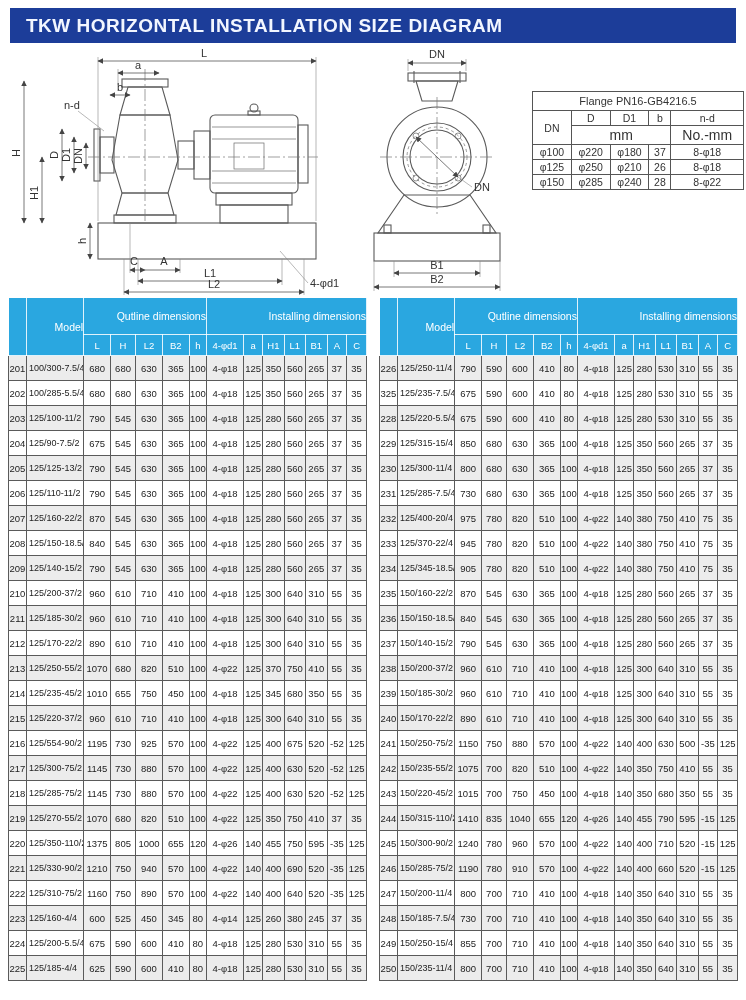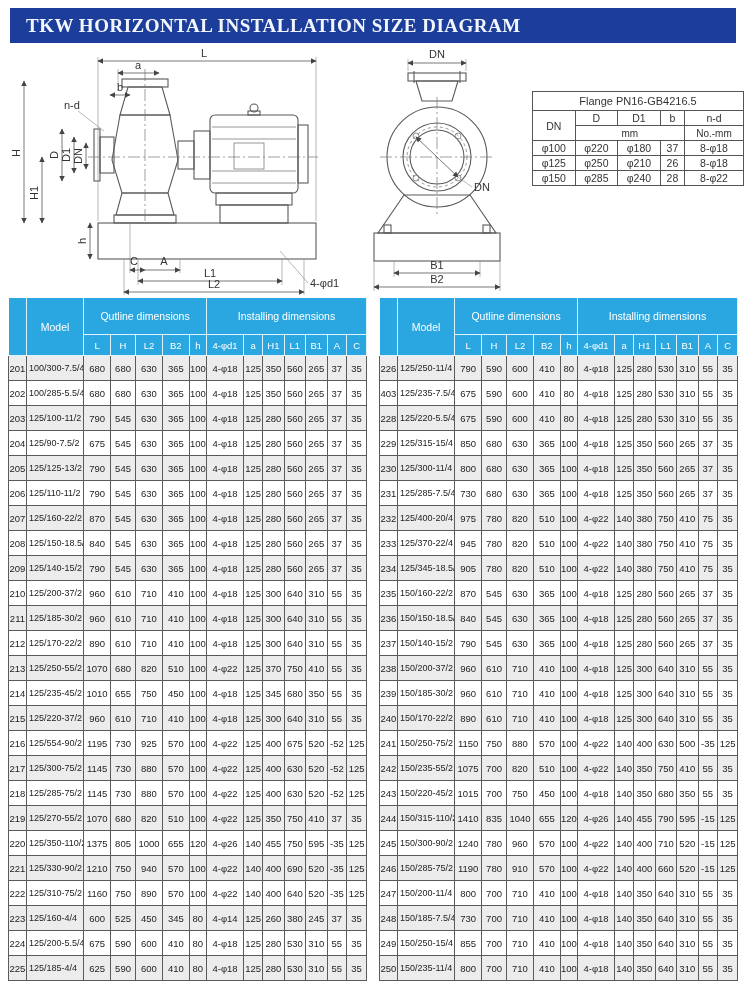--- a/index.html
+++ b/index.html
@@ -11,47 +11,47 @@
   *{box-sizing:border-box;}
   html,body{margin:0;padding:0;}
   body{
     width:746px;height:1000px;background:#ffffff;position:relative;overflow:hidden;
     font-family:"Liberation Sans",sans-serif;color:#222;
   }
   
   .title-bar{
     margin:8px 10px 0 10px;height:35px;background:var(--title-bg);
     color:#f2f6ff;font-size:19px;font-weight:bold;line-height:35px;
-    padding-left:16px;letter-spacing:.5px;font-family:Liberation Serif, serif;
+    padding-left:16px;letter-spacing:.5px;
   }
   
   .diagram-row{position:relative;height:252px;margin:0 4px;}
   .svg-side{position:absolute;left:8px;top:2px;}
   .svg-front{position:absolute;left:342px;top:2px;}
   .part{fill:none;stroke:#5a5a5a;stroke-width:1.1;}
   .thin{fill:none;stroke:#6a6a6a;stroke-width:.7;}
   .dim{stroke:#555;stroke-width:.8;fill:none;}
   .ext{stroke:#888;stroke-width:.6;}
   .cl{stroke:#777;stroke-width:.7;stroke-dasharray:12 3 2 3;fill:none;}
   .lbl{font-family:"Liberation Sans",sans-serif;font-size:11px;fill:#333;}
   
   .flange-wrap{position:absolute;left:528px;top:48px;width:212px;border-radius:9px;}
   .flange-table{width:100%;border-collapse:collapse;font-size:10.5px;color:#333;}
   .flange-table td{border:1px solid #555;text-align:center;padding:1px 2px;height:15px;}
   .flange-table .ft-title{font-size:11px;height:19px;}
-  .flange-table .ft-unit{font-size:10px;}
+  .flange-table .ft-unit{font-size:14px;}
   
   .tables{display:flex;gap:12px;margin:2px 8px 0 8px;}
   .dim-table{flex:1;border-collapse:collapse;table-layout:fixed;width:100%;
     border:1px solid #444;font-size:9.5px;}
   .dim-table th{
     background:var(--hdr-bg);color:#fff;font-weight:normal;
     border:1px solid rgba(255,255,255,.85);padding:0;
   }
-  .dim-table thead tr.group th{height:37px;font-size:10.5px;}
+  .dim-table thead tr.group th{height:37px;font-size:10.5px;text-align:right;}
   .dim-table thead tr.sub th{height:21px;font-size:9.5px;}
   .dim-table td{
     border:1px solid var(--grid);text-align:center;padding:0;height:25px;
     overflow:hidden;white-space:nowrap;
   }
   .dim-table tbody tr:nth-child(odd){background:var(--row-alt);}
   .dim-table td:nth-child(2){text-align:left;padding-left:2px;font-size:9px;}
 </style>
 </head>
 <body>
@@ -734,21 +734,21 @@
           <td>80</td>
           <td>4-φ18</td>
           <td>125</td>
           <td>280</td>
           <td>530</td>
           <td>310</td>
           <td>55</td>
           <td>35</td>
         </tr>
         <tr>
-          <td>403</td>
+          <td>325</td>
           <td>125/235-7.5/4</td>
           <td>675</td>
           <td>590</td>
           <td>600</td>
           <td>410</td>
           <td>80</td>
           <td>4-φ18</td>
           <td>125</td>
           <td>280</td>
           <td>530</td>

